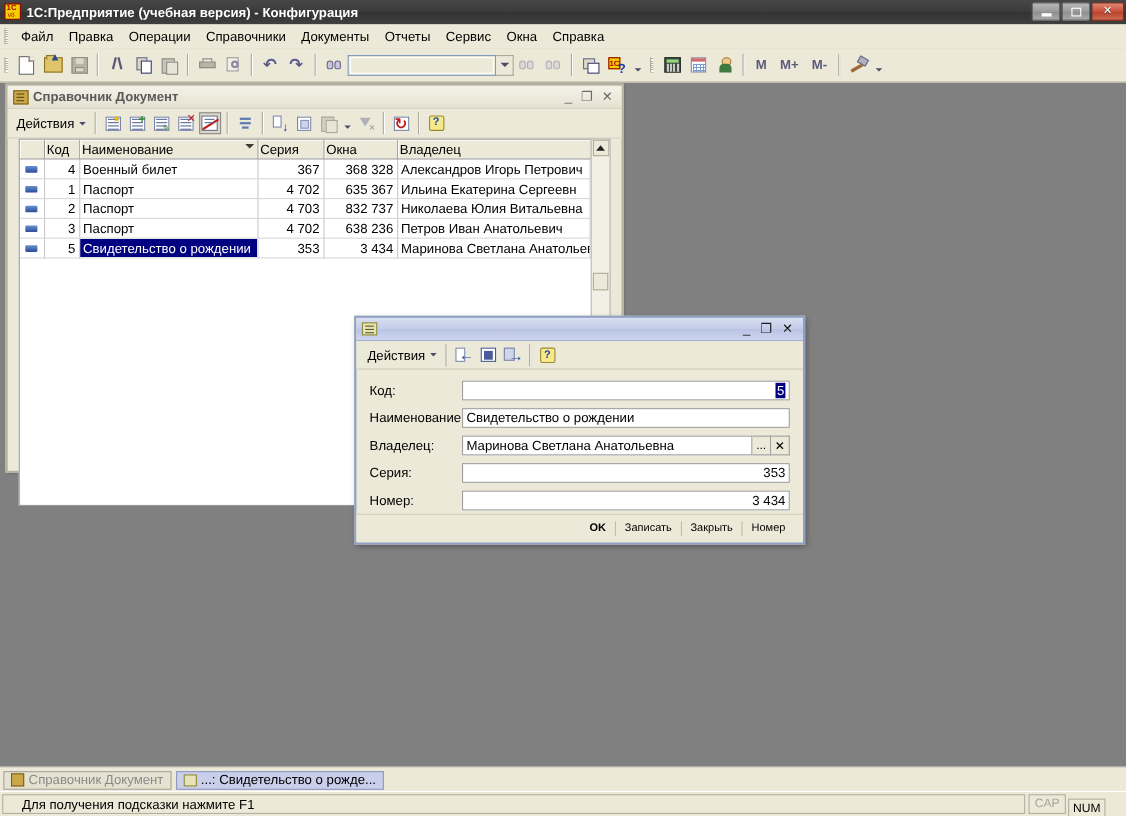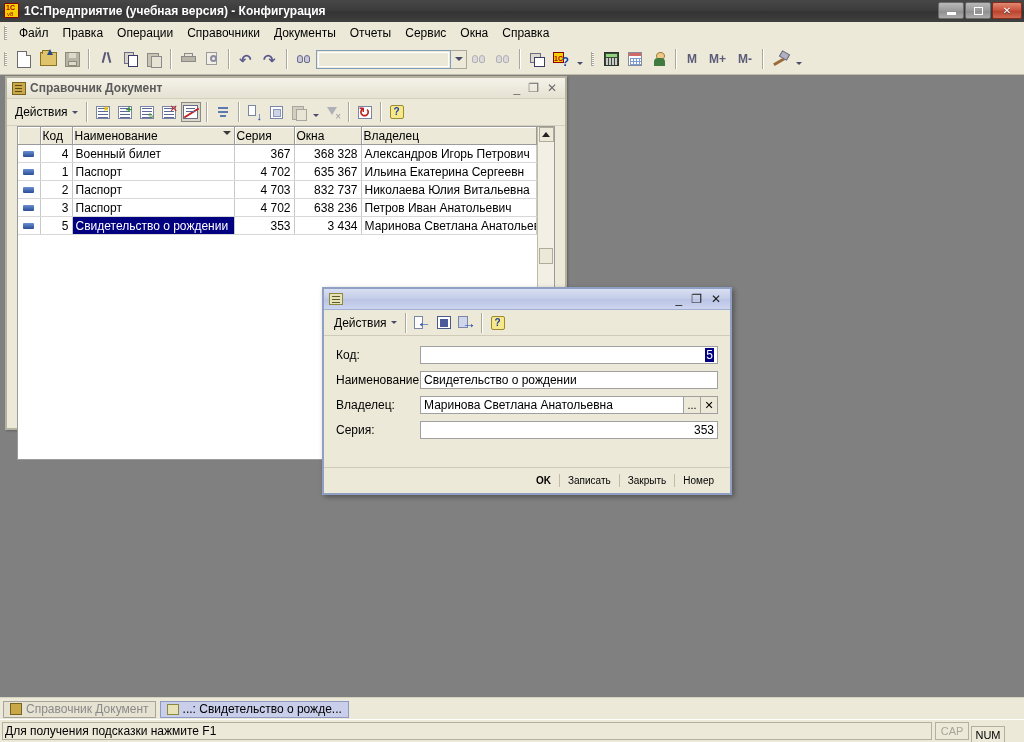--- a/index.html
+++ b/index.html
@@ -276,21 +276,21 @@
   .task-ic1{width:12px;height:12px;background:#c9a84a;border:1px solid #7a6320;box-sizing:border-box;}
   .task-ic2{width:12px;height:11px;background:#e8e2b8;border:1px solid #8a8a3a;box-sizing:border-box;}
 
   
   .statusbar{
     position:absolute;left:0;bottom:0;width:1024px;height:22px;background:#ece9d8;
     display:flex;align-items:center;border-top:1px solid #ffffff;
   }
   .st-main{
     flex:1;height:18px;margin:2px;border:1px solid #b4b0a0;box-sizing:border-box;
-    display:flex;align-items:center;padding-left:2px;font-size:12px;color:#000;background:#ece9d8;
+    display:flex;align-items:center;padding-left:17px;font-size:12px;color:#000;background:#ece9d8;
   }
   .st-cell{
     width:34px;height:18px;margin:2px 1px;border:1px solid #b4b0a0;box-sizing:border-box;
     display:flex;align-items:center;justify-content:center;font-size:11px;background:#ece9d8;
   }
   .st-cell.dim{color:#a8a49a;}
   .st-cell.on{color:#000;margin-top:10px;}
   .grip{width:16px;height:16px;margin-right:2px;position:relative;}
 </style>
 </head>
@@ -609,20 +609,24 @@
       <div class="frow">
         <div class="flabel">Владелец:</div>
         <div class="finput">Маринова Светлана Анатольевна</div>
         <div class="pickbtn">...</div>
         <div class="pickbtn">✕</div>
       </div>
       <div class="frow">
         <div class="flabel">Серия:</div>
         <div class="finput right">353</div>
       </div>
+      <div class="frow">
+        <div class="flabel">Номер:</div>
+        <div class="finput right">3 434</div>
+      </div>
     </div>
 
     <div class="dlg-footer">
       <div class="fbtn bold">OK</div>
       <div class="fbtnsep"></div>
       <div class="fbtn">Записать</div>
       <div class="fbtnsep"></div>
       <div class="fbtn">Закрыть</div>
       <div class="fbtnsep"></div>
       <div class="fbtn">Номер</div>

